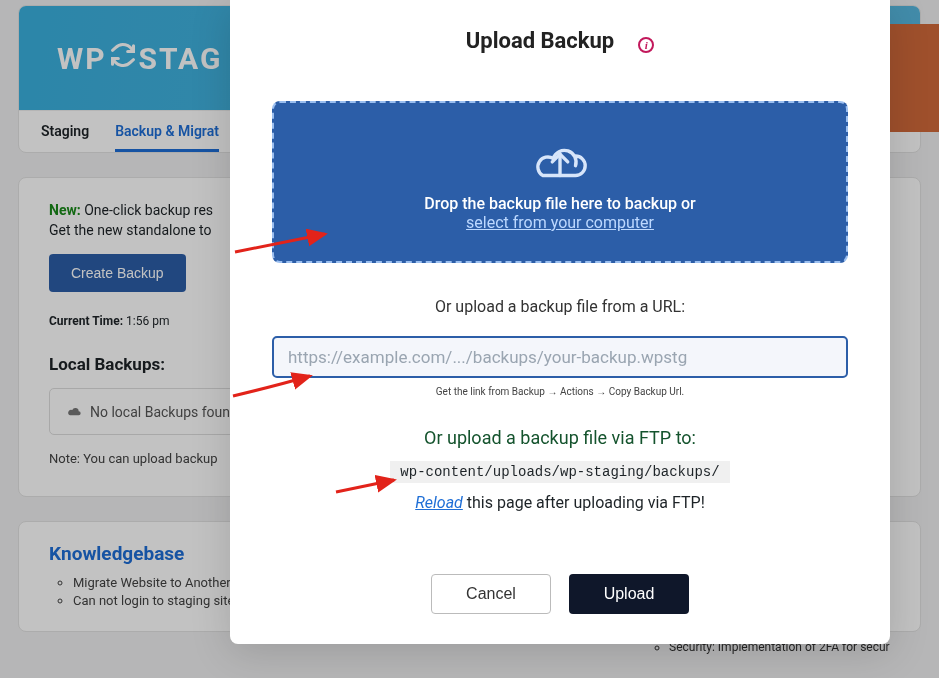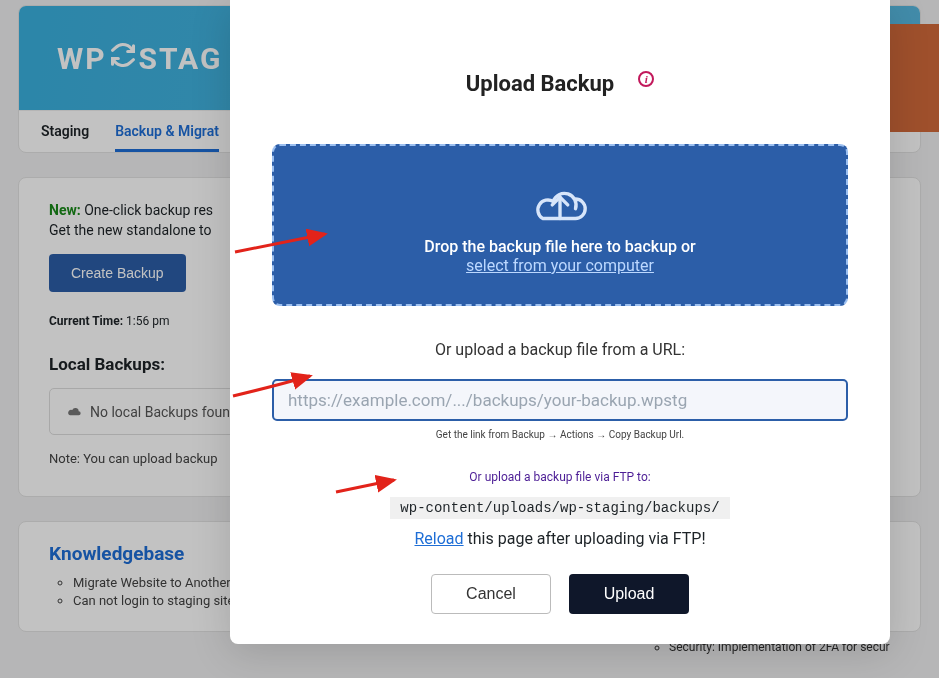--- a/index.html
+++ b/index.html
@@ -32,37 +32,37 @@
 .kb-card ul { margin-top: 10px; padding-left: 24px; font-size: 13px; color: #444; list-style: circle; }
 .kb-card li { margin: 3px 0; }
 
 .orange-strip { position: absolute; top: 24px; right: 0; width: 56px; height: 108px; background: #d26a3b; z-index: 2; }
 .right-list { position: absolute; right: 0; top: 640px; width: 290px; font-size: 12px; color: #333; }
 .right-list li { list-style: circle; margin-left: 20px; }
 
 .dim-overlay { position: absolute; inset: 0; background: rgba(0,0,0,0.24); pointer-events: none; z-index: 5; }
 
 .modal { position: absolute; top: 0; left: 230px; width: 660px; height: 644px; background: #fff; border-radius: 0 0 8px 8px; z-index: 10; box-shadow: 0 8px 40px rgba(0,0,0,.15); padding: 28px 42px 30px; display: flex; flex-direction: column; align-items: center; }
-.modal-title { font-size: 22px; font-weight: 700; color: #222; display: flex; align-items: flex-start; gap: 24px; margin-top: 43px; }
+.modal-title { font-size: 22px; font-weight: 700; color: #222; display: flex; align-items: flex-end; gap: 24px; }
 .info-i { width: 16px; height: 16px; border: 2px solid #c2185b; border-radius: 50%; display: inline-flex; align-items: center; justify-content: center; color: #c2185b; font-size: 11px; font-weight: 700; font-style: italic; font-family: Georgia, serif; }
 
 .dropzone { margin-top: 48px; width: 100%; height: 162px; background: #2c5ea8; border: 2px dashed #9bbff0; border-radius: 8px; display: flex; flex-direction: column; align-items: center; justify-content: center; color: #fff; }
 .dz-icon { margin-bottom: 6px; }
 .dz-text { font-size: 16px; font-weight: 500; text-align: center; }
 .dz-link { color: #bcd8ff; text-decoration: underline; cursor: pointer; font-size: 16px; }
 
 .or-url { margin-top: 34px; font-size: 16px; color: #333; }
 .url-input { margin-top: 20px; width: 100%; height: 42px; border: 2px solid #2c5ea8; border-radius: 5px; padding: 0 14px; font-size: 17px; color: #333; background: #f4f6fb; font-family: inherit; }
 .url-input::placeholder { color: #9aa5b1; }
 .url-hint { margin-top: 8px; font-size: 10px; color: #444; }
 
-.or-ftp { margin-top: 30px; font-size: 12px; color: #4c1d95; }
+.or-ftp { margin-top: 30px; font-size: 18px; color: #14532d; }
 .ftp-path { margin-top: 13px; font-family: "Courier New", monospace; font-size: 14px; background: #f0f0f0; padding: 3px 10px; }
 .ftp-reload { margin-top: 10px; font-size: 16px; }
-.ftp-reload a { color: #1e6ed6; text-decoration: underline; cursor: pointer; }
+.ftp-reload a { color: #1e6ed6; text-decoration: underline; cursor: pointer; font-style: italic; }
 
 .modal-buttons { margin-top: auto; display: flex; gap: 18px; }
 .btn { width: 120px; height: 40px; border-radius: 4px; font-size: 16px; cursor: pointer; border: none; }
 .btn-cancel { background: #fff; border: 1px solid #bbb; color: #333; }
 .btn-upload { background: #0f172a; color: #fff; }
 
 .arrow { position: absolute; z-index: 20; pointer-events: none; }
 </style>
 </head>
 <body>

